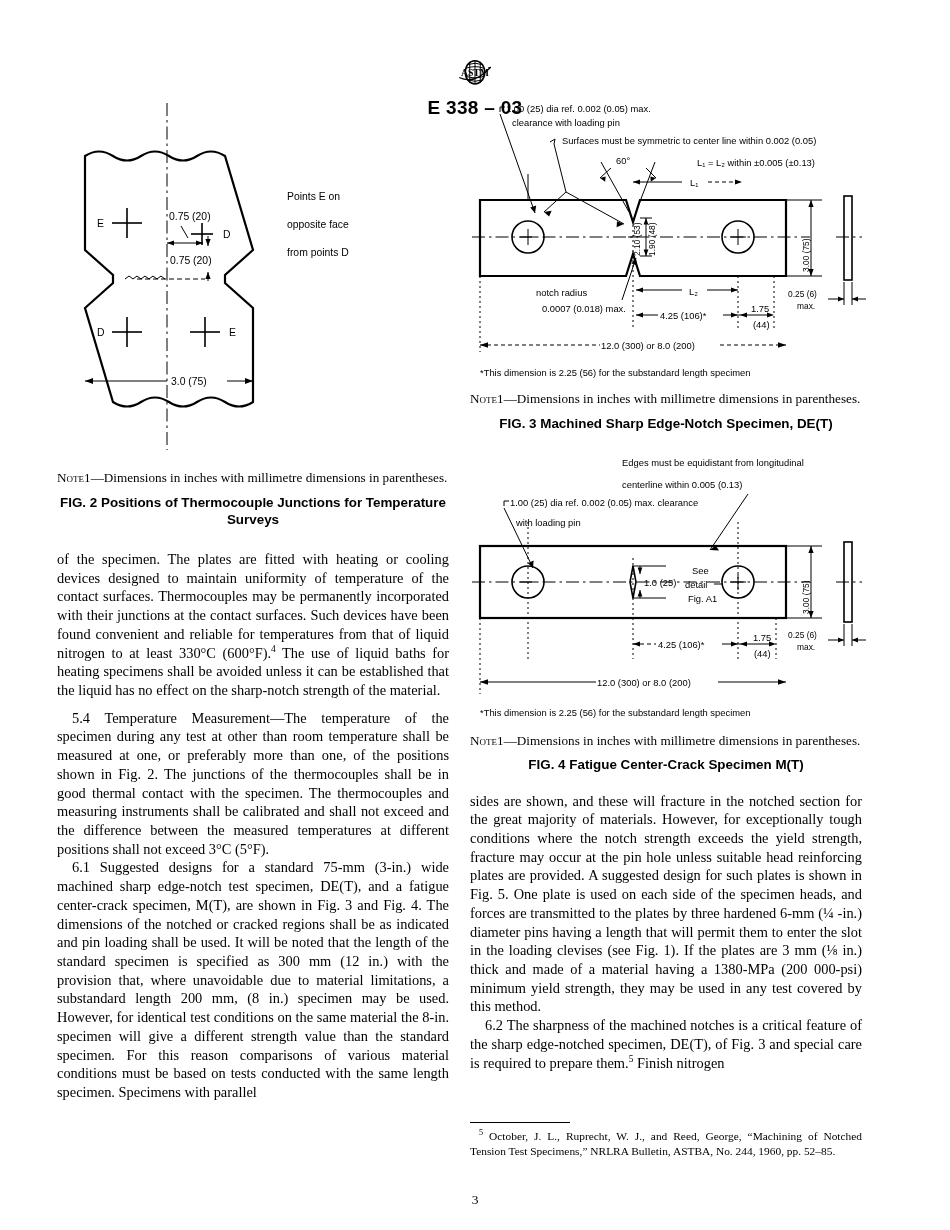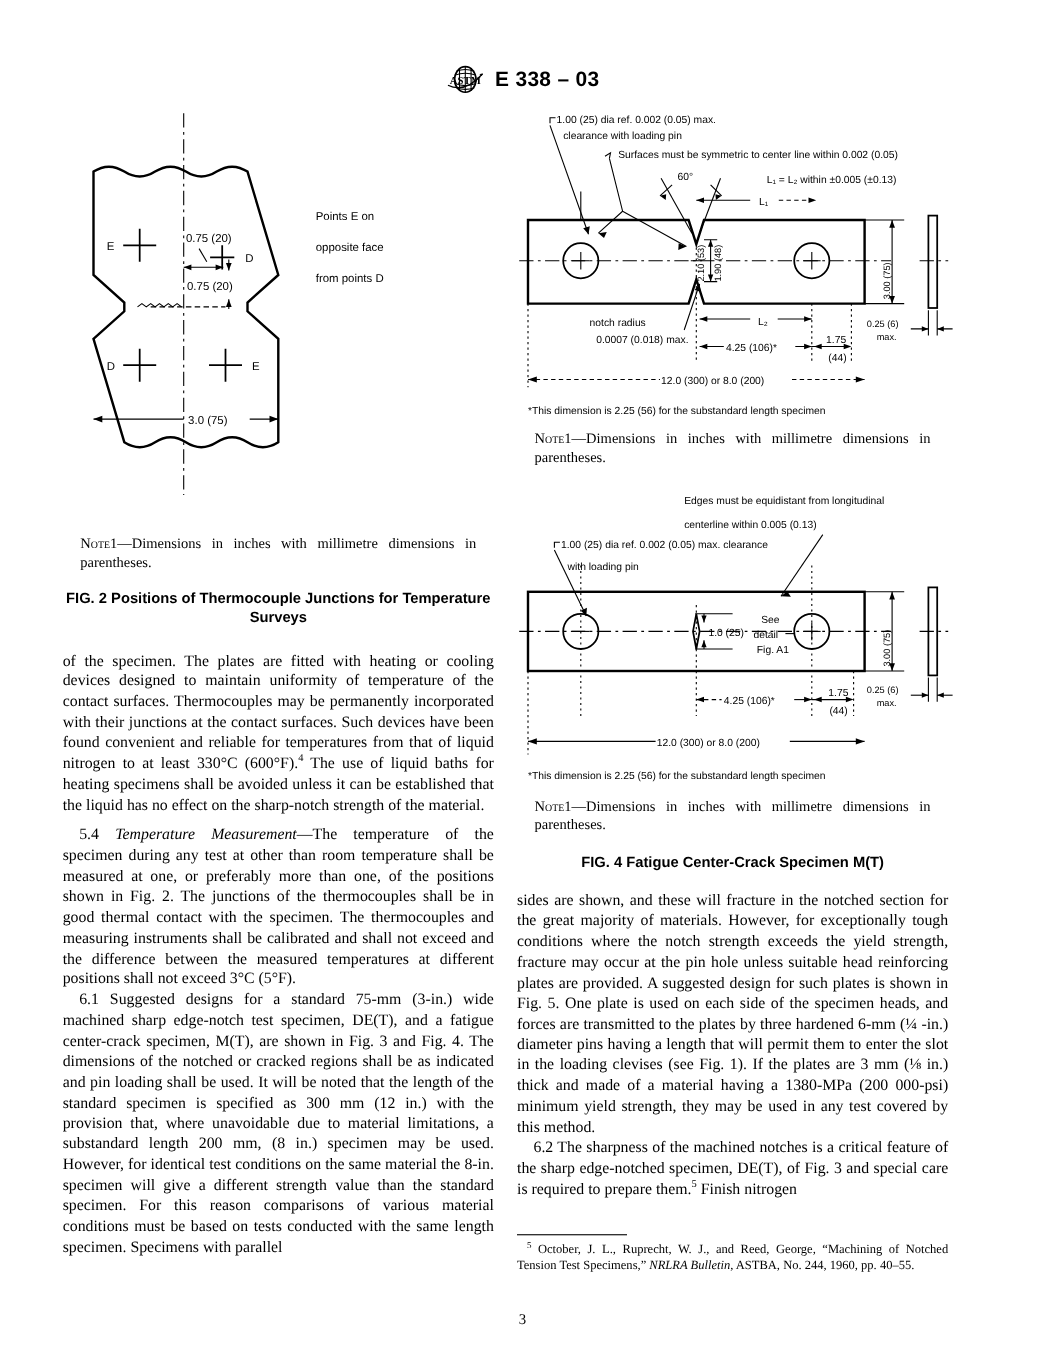--- a/index.html
+++ b/index.html
@@ -27,20 +27,21 @@
   .header {
     position: absolute;
     top: 58px;
     left: 0;
     width: 950px;
     text-align: center;
     display: flex;
     justify-content: center;
     align-items: center;
     gap: 9px;
+    flex-direction: column;
   }
   .astm-logo {
     width: 36px;
     height: 30px;
     display: inline-block;
   }
   .header-title {
     font-family: "Liberation Sans", sans-serif;
     font-weight: bold;
     font-size: 19px;
@@ -63,29 +64,29 @@
     text-align: justify;
     text-justify: inter-word;
   }
   p.body.indent { text-indent: 15px; }
   .sec-head {
     font-family: "Liberation Serif", serif;
     font-weight: bold;
     font-size: 14.8px;
     margin: 13px 0 5px 0;
   }
-  .ital { font-style: italic; }
+  .ital { }
   sup { font-size: 9.5px; vertical-align: super; line-height: 0; }
 
   
   .note {
     font-size: 13.2px;
     line-height: 1.26;
     text-align: justify;
-    margin: 16px;
+    margin: 0;
   }
   .note .note-lbl {
     font-variant: small-caps;
     font-size: 13.2px;
   }
   .fig-cap {
     font-family: "Liberation Sans", sans-serif;
     font-weight: bold;
     font-size: 13.4px;
     text-align: center;
@@ -359,20 +360,21 @@
         <path d="M382 199 l6 -2.4 l0 4.8 z" fill="#000"></path>
         <text class="dwg-txt dwg-txt-sm" x="318" y="197">0.25 (6)</text>
         <text class="dwg-txt dwg-txt-sm" x="327" y="209">max.</text>
 
         <text class="dwg-txt" x="10" y="276">*This dimension is 2.25 (56) for the substandard length specimen</text>
       </svg>
 
       <p class="note" style="margin-top:6px;">
         <span class="note-lbl">Note</span><span>1—Dimensions in inches with millimetre dimensions in parentheses.</span>
       </p>
+      <p class="fig-cap">FIG. 3 Machined Sharp Edge-Notch Specimen, DE(T)</p>
     </div>
 
     <div class="figbox" style="margin-top:22px;">
       <svg width="400" height="275" viewBox="0 0 400 275">
 
         <text class="dwg-txt" x="152" y="12">Edges must be equidistant from longitudinal</text>
         <text class="dwg-txt" x="152" y="34">centerline within 0.005 (0.13)</text>
         <path class="ln-thin" d="M278 40 L240 96"></path>
         <path d="M240 96 l5.6 -4.6 l3.4 5 z" fill="#000"></path>
 
@@ -459,20 +461,20 @@
     </div>
 
     <div style="margin-top:18px;">
       <p class="body">sides are shown, and these will fracture in the notched section for the great majority of materials. However, for exceptionally tough conditions where the notch strength exceeds the yield strength, fracture may occur at the pin hole unless suitable head reinforcing plates are provided. A suggested design for such plates is shown in Fig. 5. One plate is used on each side of the specimen heads, and forces are transmitted to the plates by three hardened 6-mm (¼ -in.) diameter pins having a length that will permit them to enter the slot in the loading clevises (see Fig. 1). If the plates are 3 mm (⅛ in.) thick and made of a material having a 1380-MPa (200 000-psi) minimum yield strength, they may be used in any test covered by this method.</p>
 
       <p class="body indent"><span>6.2  The sharpness of the machined notches is a critical feature of the sharp edge-notched specimen, DE(T), of Fig. 3 and special care is required to prepare them.</span><sup>5</sup><span> Finish nitrogen</span></p>
     </div>
 
     <div class="footnote-area" style="position:absolute; top:1022px; left:0;">
       <div class="fn-rule"></div>
-      <p class="footnote"><sup>5</sup><span> October, J. L., Ruprecht, W. J., and Reed, George, “Machining of Notched Tension Test Specimens,” </span><span class="ital">NRLRA Bulletin</span><span>, ASTBA, No. 244, 1960, pp. 40–55.</span></p>
+      <p class="footnote"><sup>5</sup><span> October, J. L., Ruprecht, W. J., and Reed, George, “Machining of Notched Tension Test Specimens,” </span><span class="ital">NRLRA Bulletin</span><span>, ASTBA, No. 244, 1960, pp. 52–85.</span></p>
     </div>
 
   </div>
 
   <div class="page-num">3</div>
 
 </div>
 
 </body></html>

